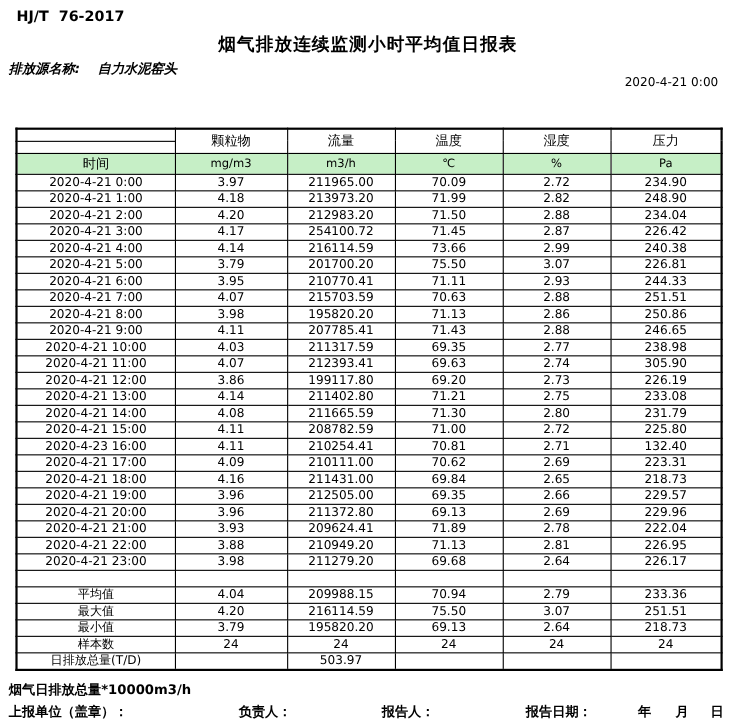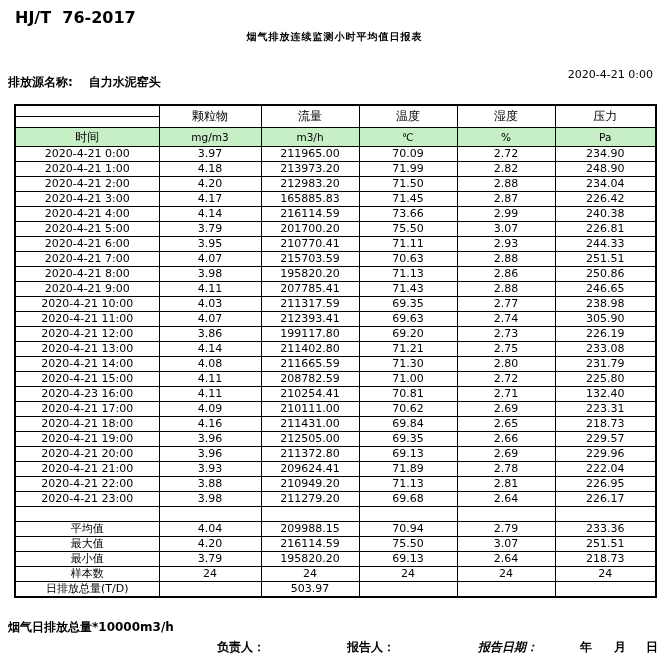--- a/index.html
+++ b/index.html
@@ -1,28 +1,28 @@
 <!DOCTYPE html>
 <html><head>
 <meta charset="utf-8">
 <style>
   * { box-sizing: border-box; }
   html,body { margin:0; padding:0; }
   body {
     width:669px; height:659px; background:#ffffff; color:#000;
     font-family:"DejaVu Sans", sans-serif; position:relative; overflow:hidden;
   }
-  .std-no { position:absolute; top:8px; left:15px; font-size:16px; font-weight:bold; white-space:pre; }
-  .title  { position:absolute; top:30px; left:0; width:669px; text-align:center; font-size:10px; font-weight:bold; letter-spacing:1px; }
-  .src-line { position:absolute; top:74px; left:8px; font-size:12px; font-weight:bold; }
+  .std-no { position:absolute; top:8px; left:15px; font-size:13px; font-weight:bold; white-space:pre; }
+  .title  { position:absolute; top:30px; left:0; width:669px; text-align:center; font-size:16px; font-weight:bold; letter-spacing:1px; }
+  .src-line { position:absolute; top:54px; left:8px; font-size:12px; font-weight:bold;font-style:italic; }
   .src-name { margin-left:16px; }
   .datetime { position:absolute; top:68px; right:16px; font-size:11px; }
 
   table.report {
-    position:absolute; top:104px; left:14px; width:641px;
+    position:absolute; top:116px; left:14px; width:641px;
     border-collapse:collapse; table-layout:fixed;
     border:2px solid #000; font-size:11px;
   }
   table.report td, table.report th {
     border:1px solid #000; padding:0; text-align:center;
     height:14px; line-height:14px; font-weight:normal;
     white-space:nowrap; overflow:hidden;
   }
   tr.hdr-top td, tr.hdr-bot td { height:11px; line-height:11px; }
   tr.hdr-top th { font-size:12px; height:11px; }
@@ -30,21 +30,21 @@
   tr.unit-row td.time-hd { font-size:12px; }
   tr.spacer-row td { height:15px; }
   td.left { text-align:left; padding-left:6px; }
 
   .foot-note { position:absolute; top:619px; left:8px; font-size:12px; font-weight:bold; }
   .sign-line { position:absolute; top:639px; left:0; width:669px; height:16px; font-size:12px; font-weight:bold; }
   .sign-line span { position:absolute; white-space:nowrap; }
   .lbl-unit { left:8px; }
   .lbl-resp { left:217px; }
   .lbl-reporter { left:347px; }
-  .lbl-date { left:478px;font-style:italic; }
+  .lbl-date { left:478px; }
   .lbl-year { left:580px; }
   .lbl-month { left:614px; }
   .lbl-day { left:646px; }
 </style>
 </head>
 <body style="--green: #c6efc6;">
 
 <div class="std-no">HJ/T  76-2017</div>
 <div class="title">烟气排放连续监测小时平均值日报表</div>
 <div class="src-line">
@@ -103,21 +103,21 @@
         <td>2020-4-21 2:00</td>
         <td>4.20</td>
         <td>212983.20</td>
         <td>71.50</td>
         <td>2.88</td>
         <td>234.04</td>
       </tr>
       <tr>
         <td>2020-4-21 3:00</td>
         <td>4.17</td>
-        <td>165885.83</td>
+        <td>254100.72</td>
         <td>71.45</td>
         <td>2.87</td>
         <td>226.42</td>
       </tr>
       <tr>
         <td>2020-4-21 4:00</td>
         <td>4.14</td>
         <td>216114.59</td>
         <td>73.66</td>
         <td>2.99</td>
@@ -321,19 +321,20 @@
         <td>503.97</td>
         <td></td>
         <td></td>
         <td></td>
       </tr>
     </tbody>
 </table>
 
 <div class="foot-note">烟气日排放总量*10000m3/h</div>
 <div class="sign-line">
+  <span class="lbl-unit">上报单位（盖章）：</span>
   <span class="lbl-resp">负责人：</span>
   <span class="lbl-reporter">报告人：</span>
   <span class="lbl-date">报告日期：</span>
   <span class="lbl-year">年</span>
   <span class="lbl-month">月</span>
   <span class="lbl-day">日</span>
 </div>
 
 </body></html>

